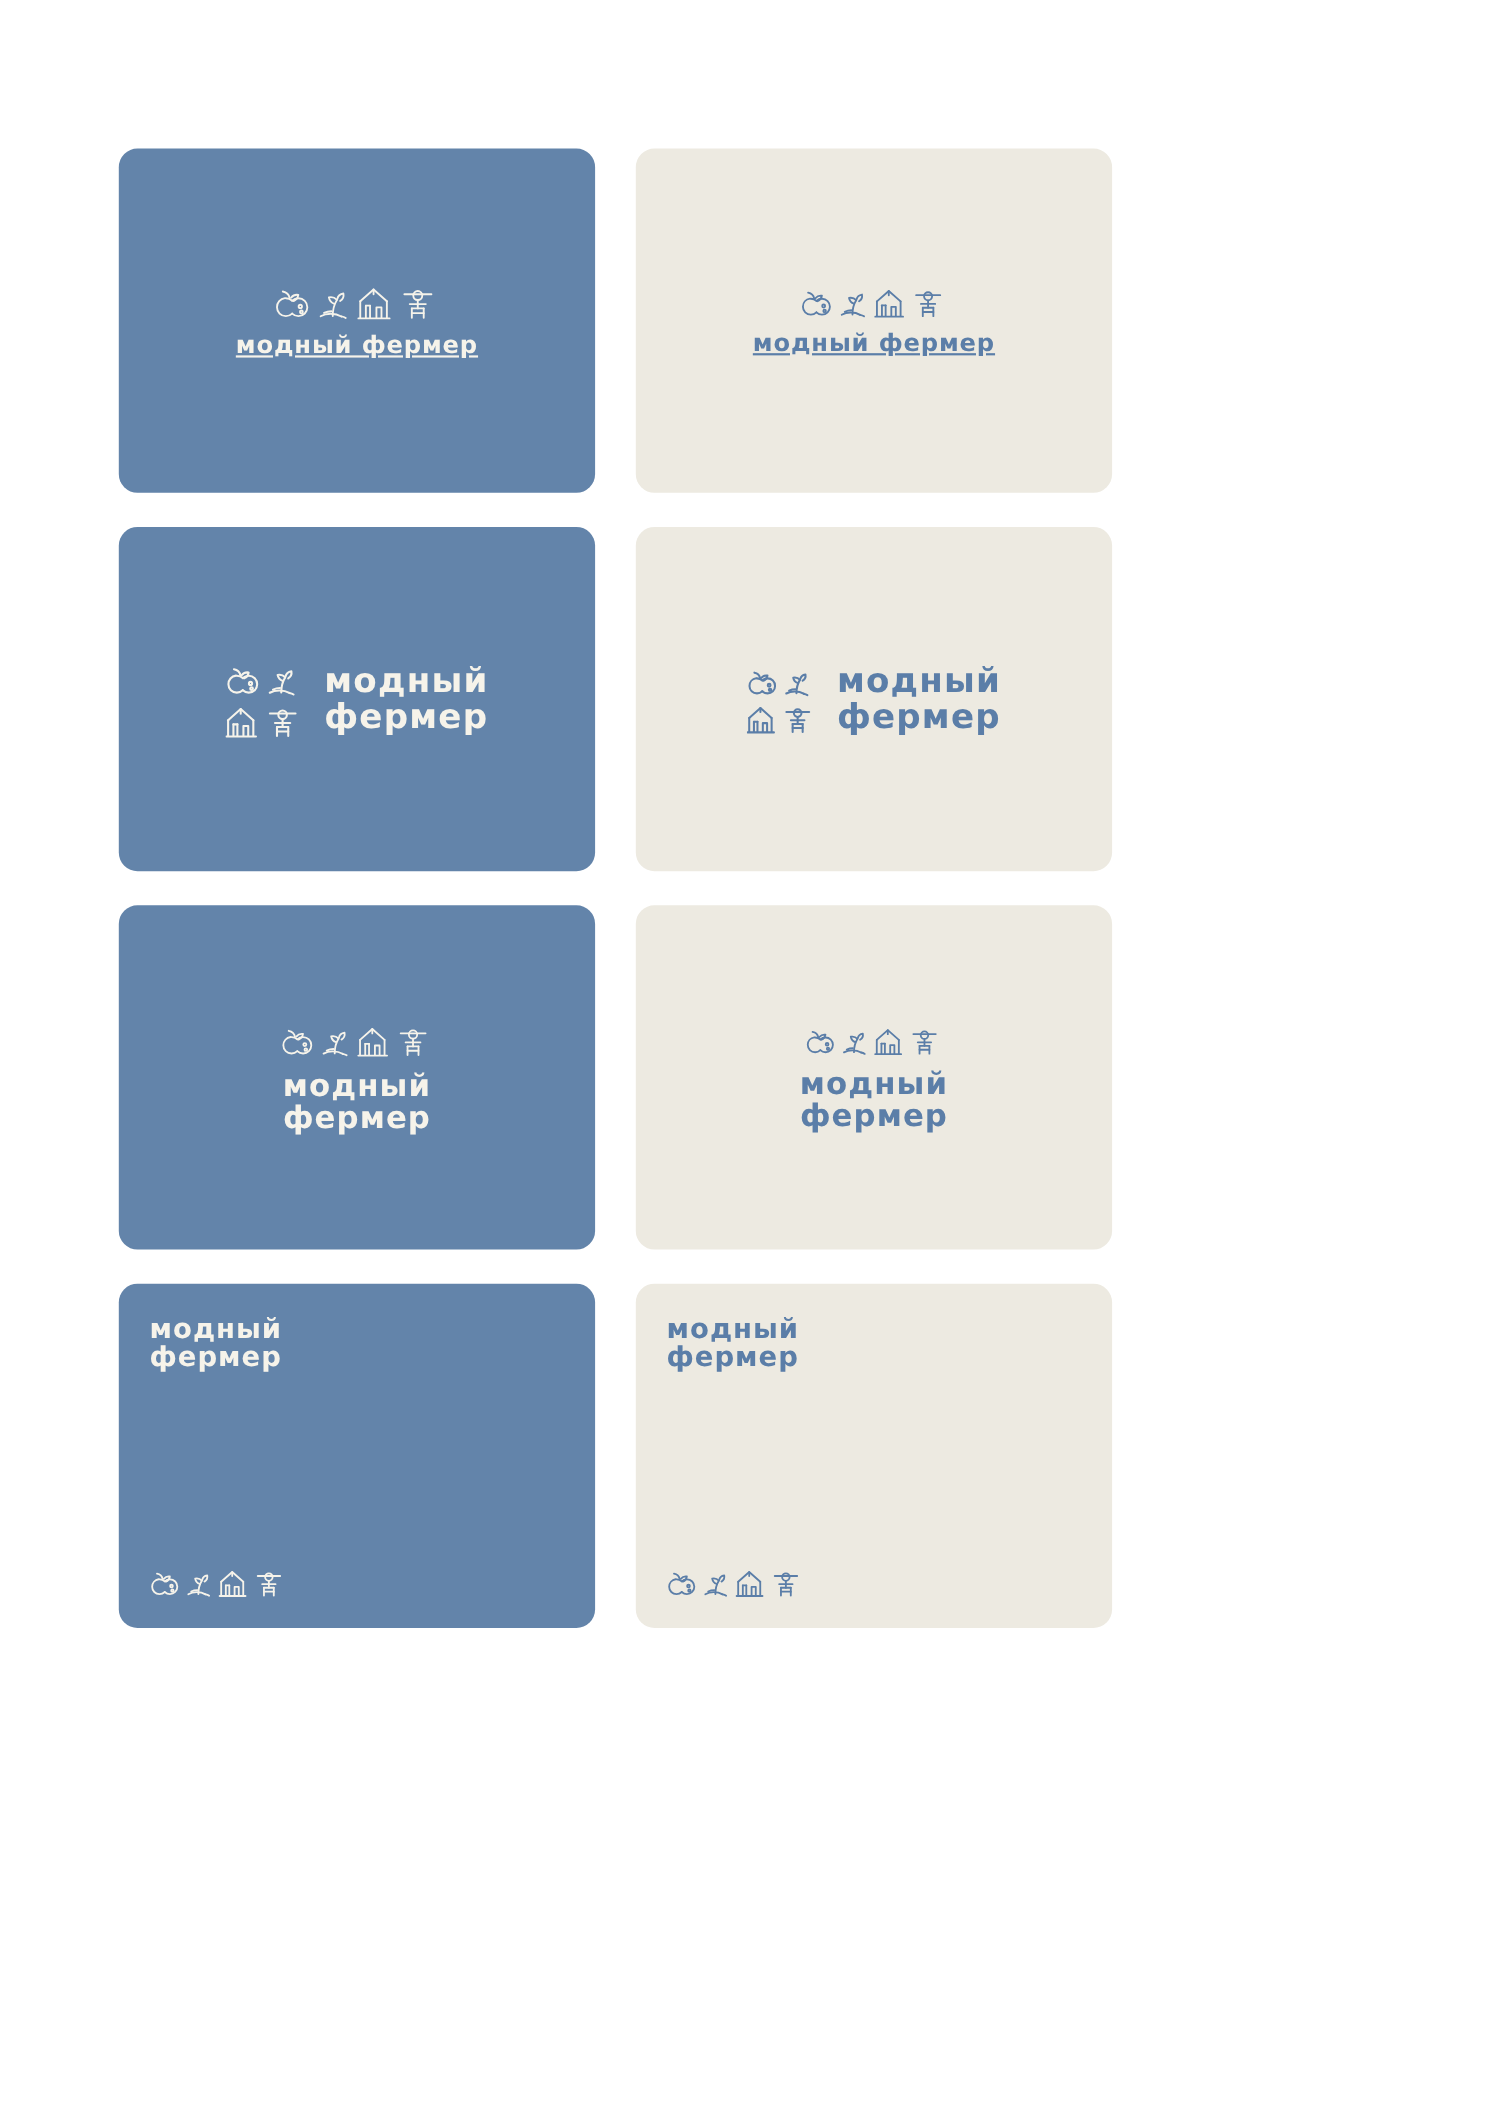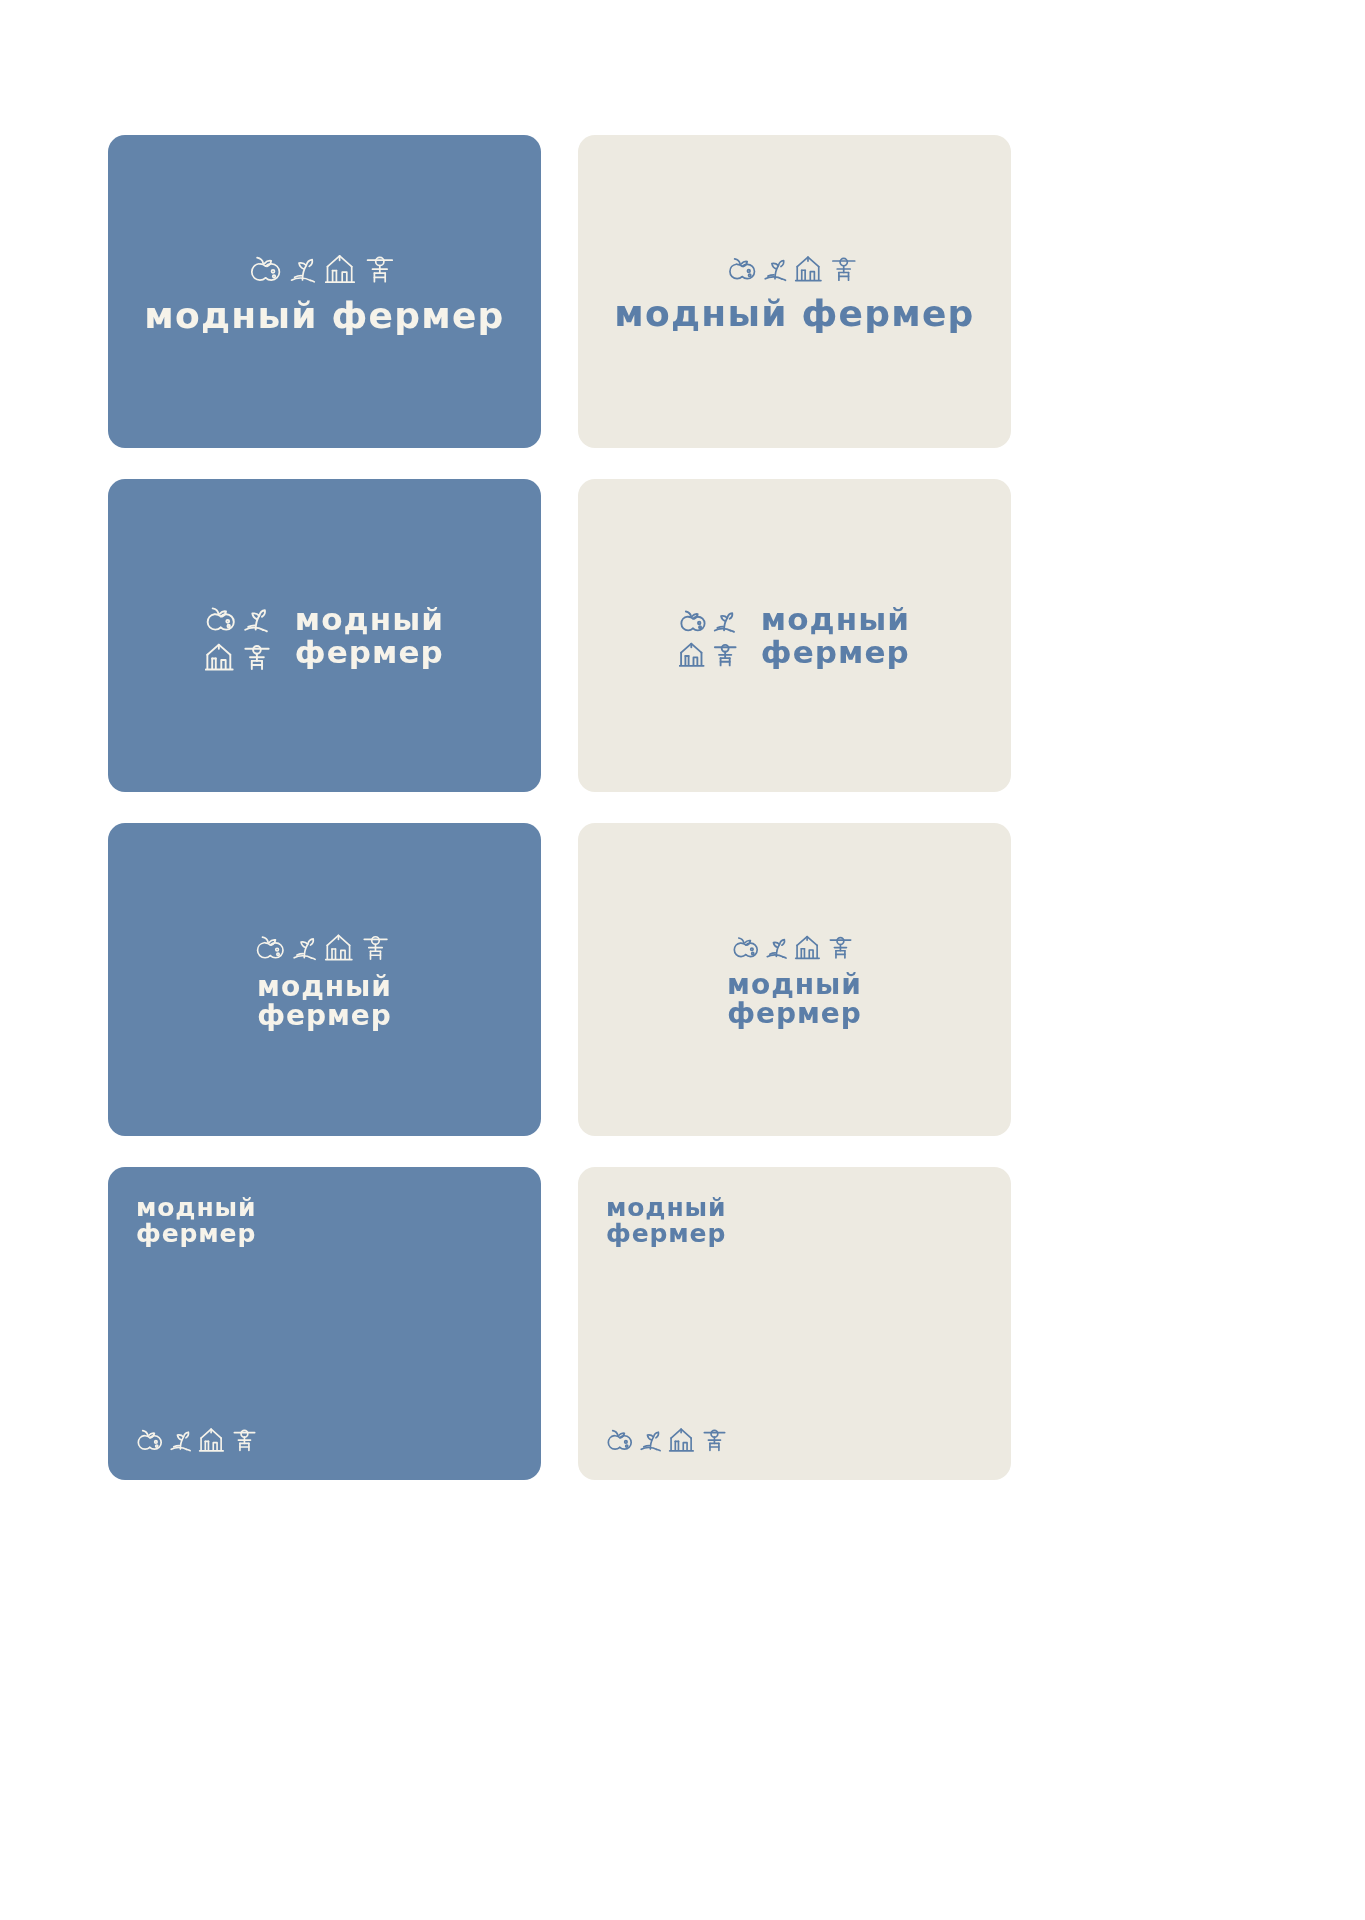--- a/index.html
+++ b/index.html
@@ -68,21 +68,21 @@
   svg { display: block; fill: none; stroke-linecap: round; stroke-linejoin: round; }
 
   
   .v-a {
     left: 0; right: 0; top: 50%;
     transform: translateY(-50%);
     flex-direction: column;
     align-items: center;
     gap: 11px;
   }
-  .v-a .wordmark { font-size: 36px; }
+  .v-a .wordmark { font-size: 22px; text-decoration: underline; }
 
   
   .v-b {
     left: 0; right: 0; top: 50%;
     transform: translateY(-50%);
     flex-direction: row;
     align-items: center;
     justify-content: center;
     gap: 18px;
   }

